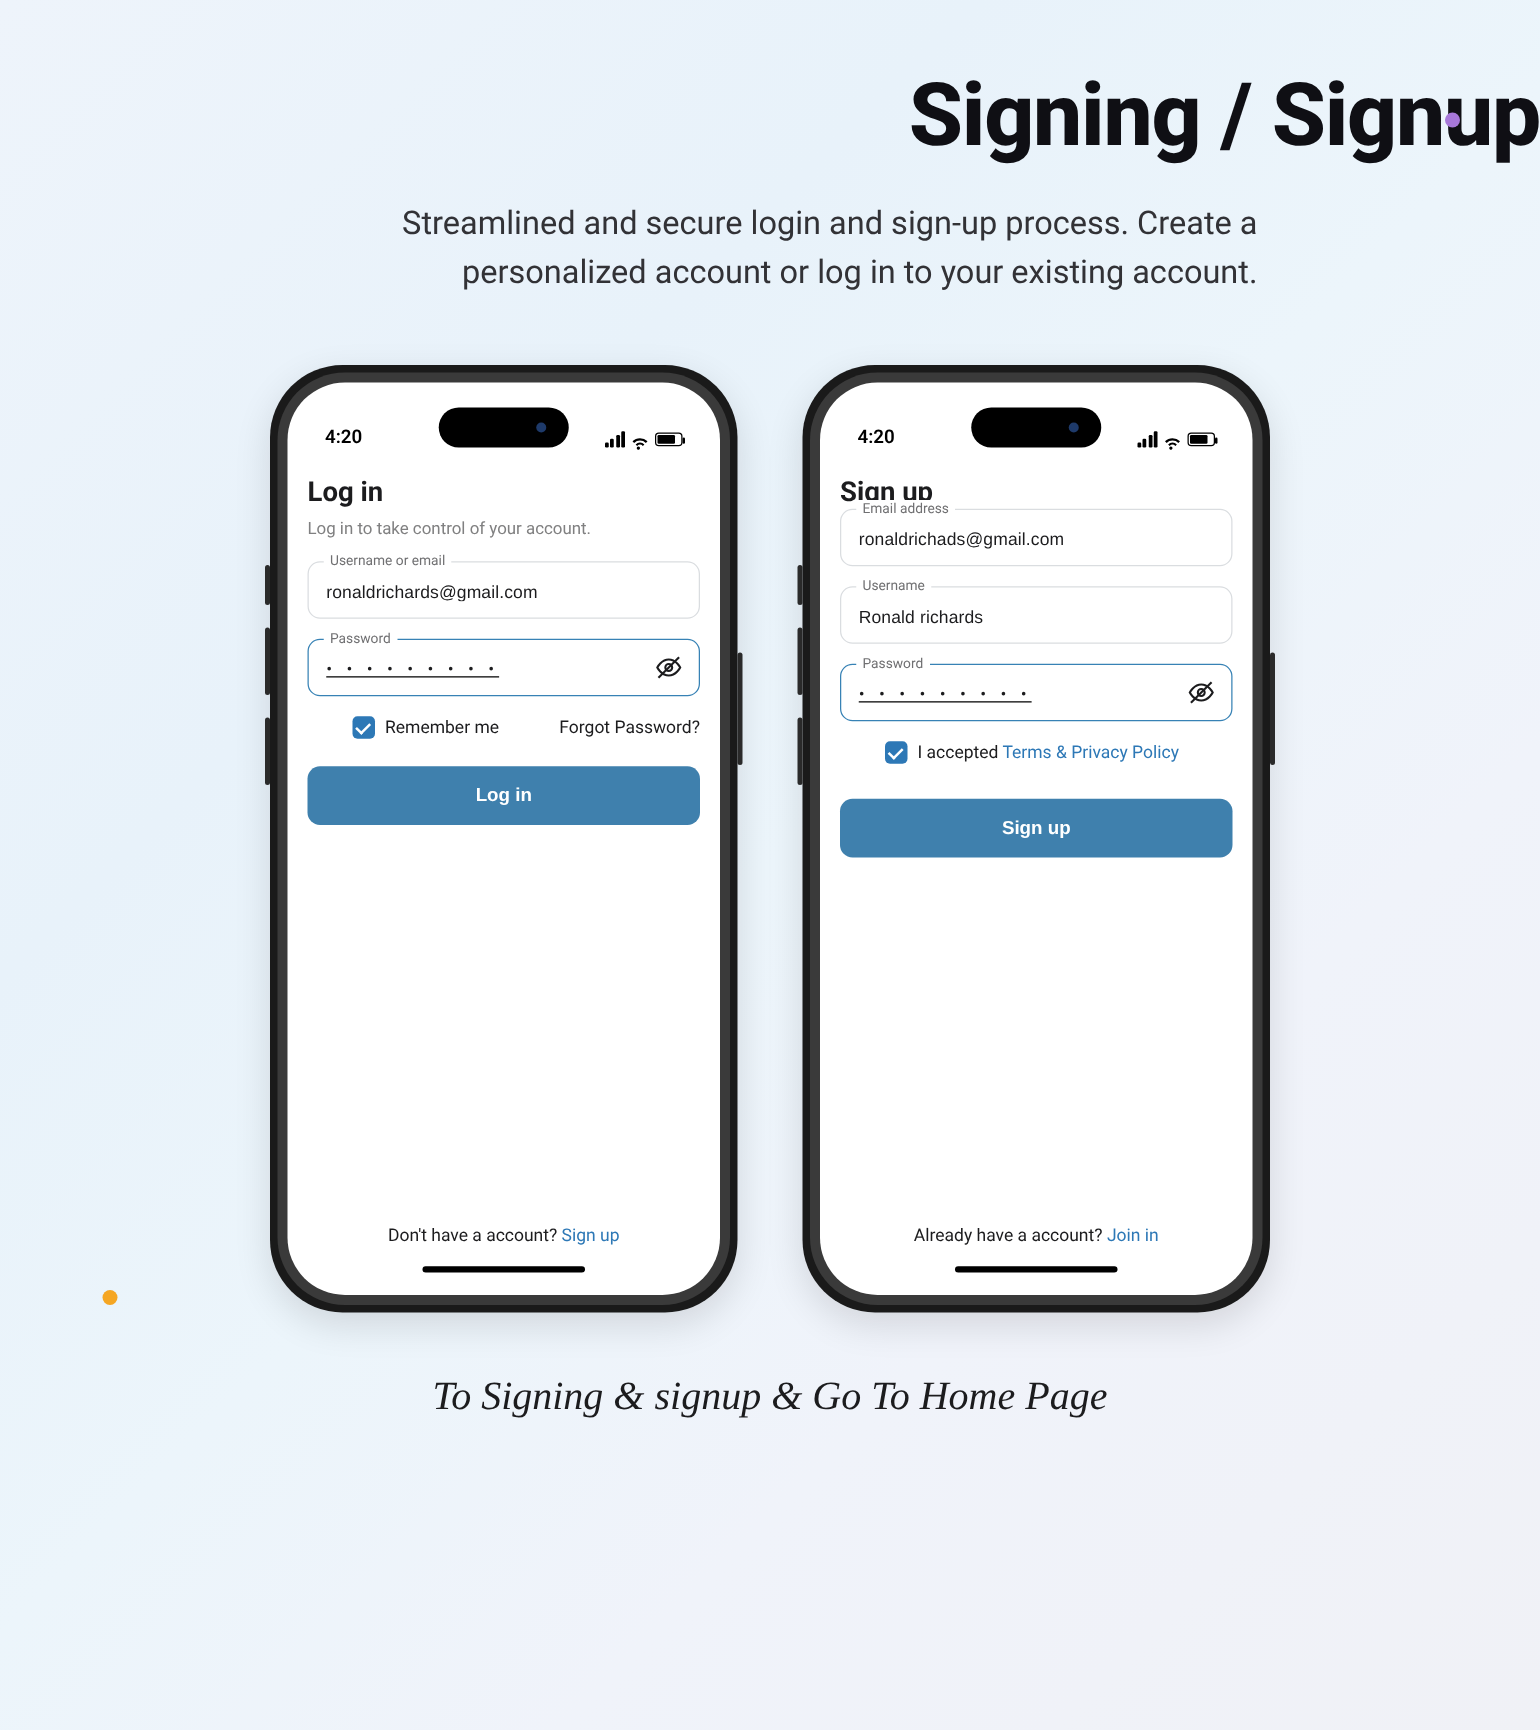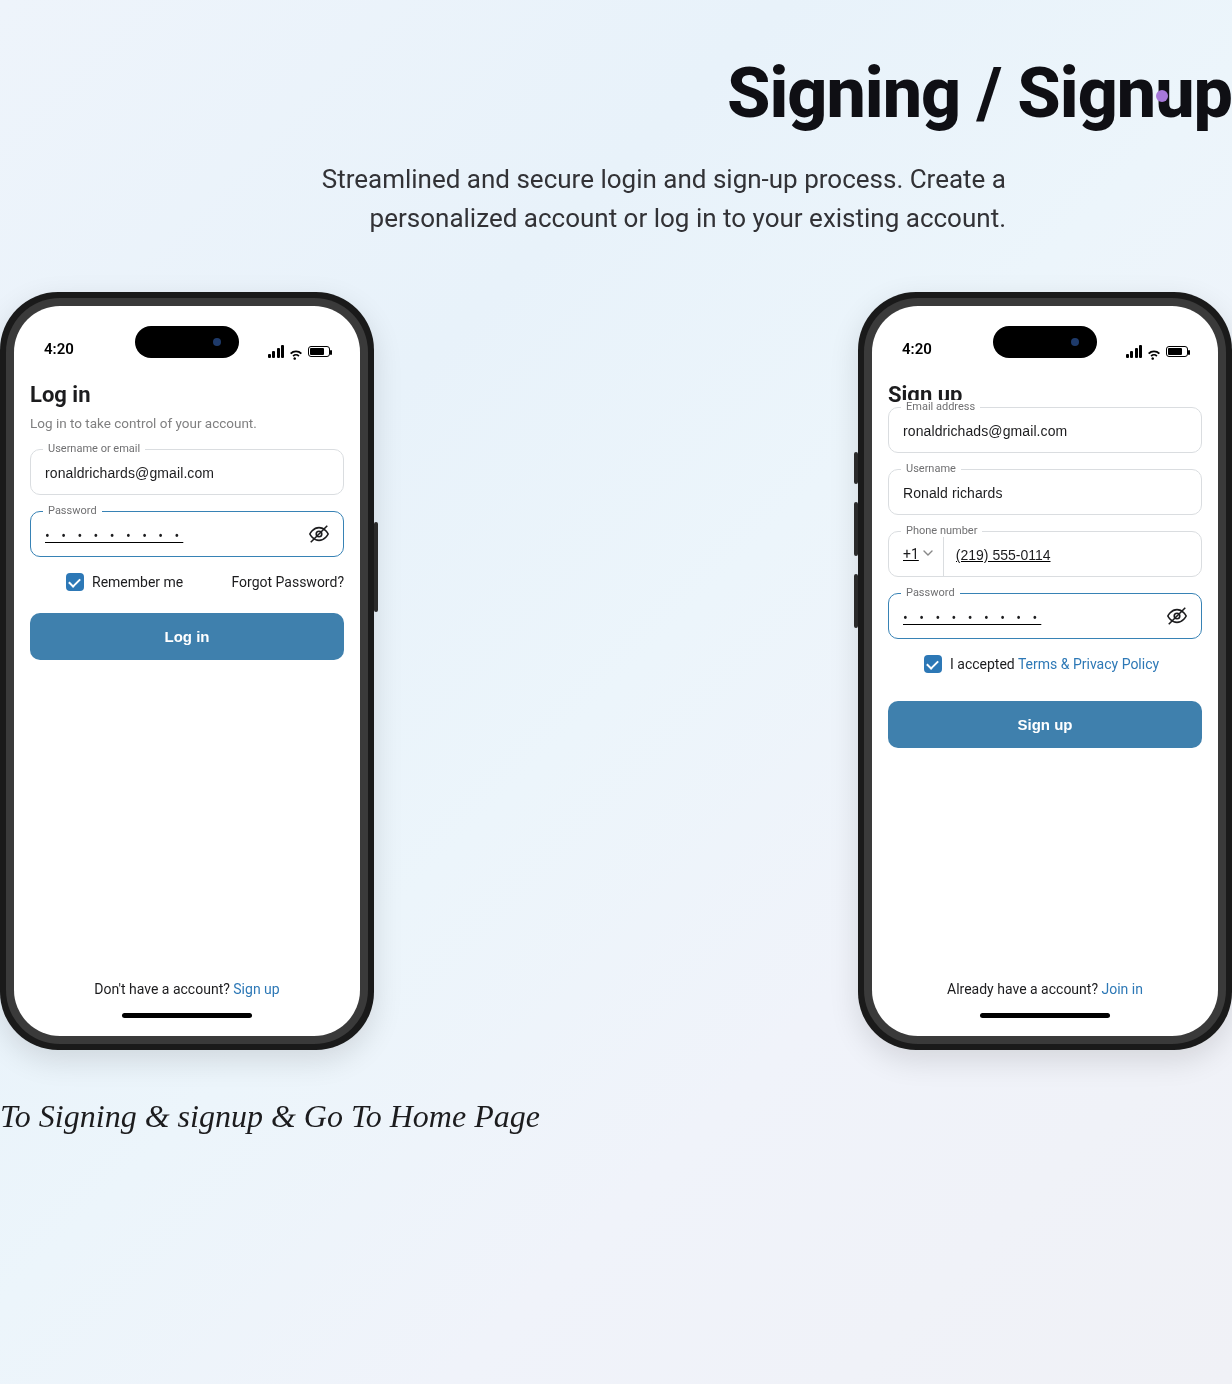--- a/index.html
+++ b/index.html
@@ -52,21 +52,21 @@
       margin: 26px auto 0;
       max-width: 780px;
       font-size: 26px;
       color: #323236;
       line-height: 1.5;
     }
 
     
     .phones {
       display: flex;
-      justify-content: space-between;
+      justify-content: center;
       gap: 52px;
       margin-top: 54px;
     }
 
     
     .phone {
       width: 374px;
       height: 758px;
       border-radius: 58px;
       background: #1a1a1a;
@@ -377,21 +377,21 @@
     .home-indicator {
       width: 130px;
       height: 5px;
       background: #000;
       border-radius: 3px;
       margin: 0 auto 8px;
     }
 
     
     .bottom-caption {
-      text-align: left;
+      text-align: center;
       margin-top: 48px;
       font-size: 32px;
       color: #1c1c1e;
       font-style: italic;
       font-family: "Comic Sans MS", "Brush Script MT", cursive;
     }
   </style>
 </head>
 <body>
 
@@ -503,34 +503,20 @@
           <div class="field">
             <div class="field-legend">Email address</div>
             <input class="field-input" value="ronaldrichads@gmail.com" style="">
           </div>
 
           <div class="field">
             <div class="field-legend">Username</div>
             <input class="field-input" value="Ronald richards" style="">
           </div>
 
-          <div class="field">
-            <div class="field-legend">Phone number</div>
-            <div class="phone-field">
-              <div class="country-code">
-                <span>+1</span>
-                <span class="chev">
-                  <svg width="10" height="10" viewBox="0 0 10 10">
-                      <path d="M1 3 L5 7 L9 3" stroke="#888" stroke-width="1.4" fill="none" stroke-linecap="round"></path>
-                    </svg>
-                </span>
-              </div>
-              <input class="phone-input" value="(219) 555-0114" style="">
-            </div>
-          </div>
 
           <div class="field focused">
             <div class="field-legend">Password</div>
             <div class="pw-dots">• • • • • • • • •</div>
             <div class="eye-btn">
               <svg width="22" height="22" viewBox="0 0 24 24" fill="none" stroke="currentColor" stroke-width="1.8">
                   <path d="M2 12s3.5-7 10-7 10 7 10 7-3.5 7-10 7S2 12 2 12z"></path>
                   <circle cx="12" cy="12" r="3"></circle>
                   <line x1="3" y1="21" x2="21" y2="3"></line>
                 </svg>

